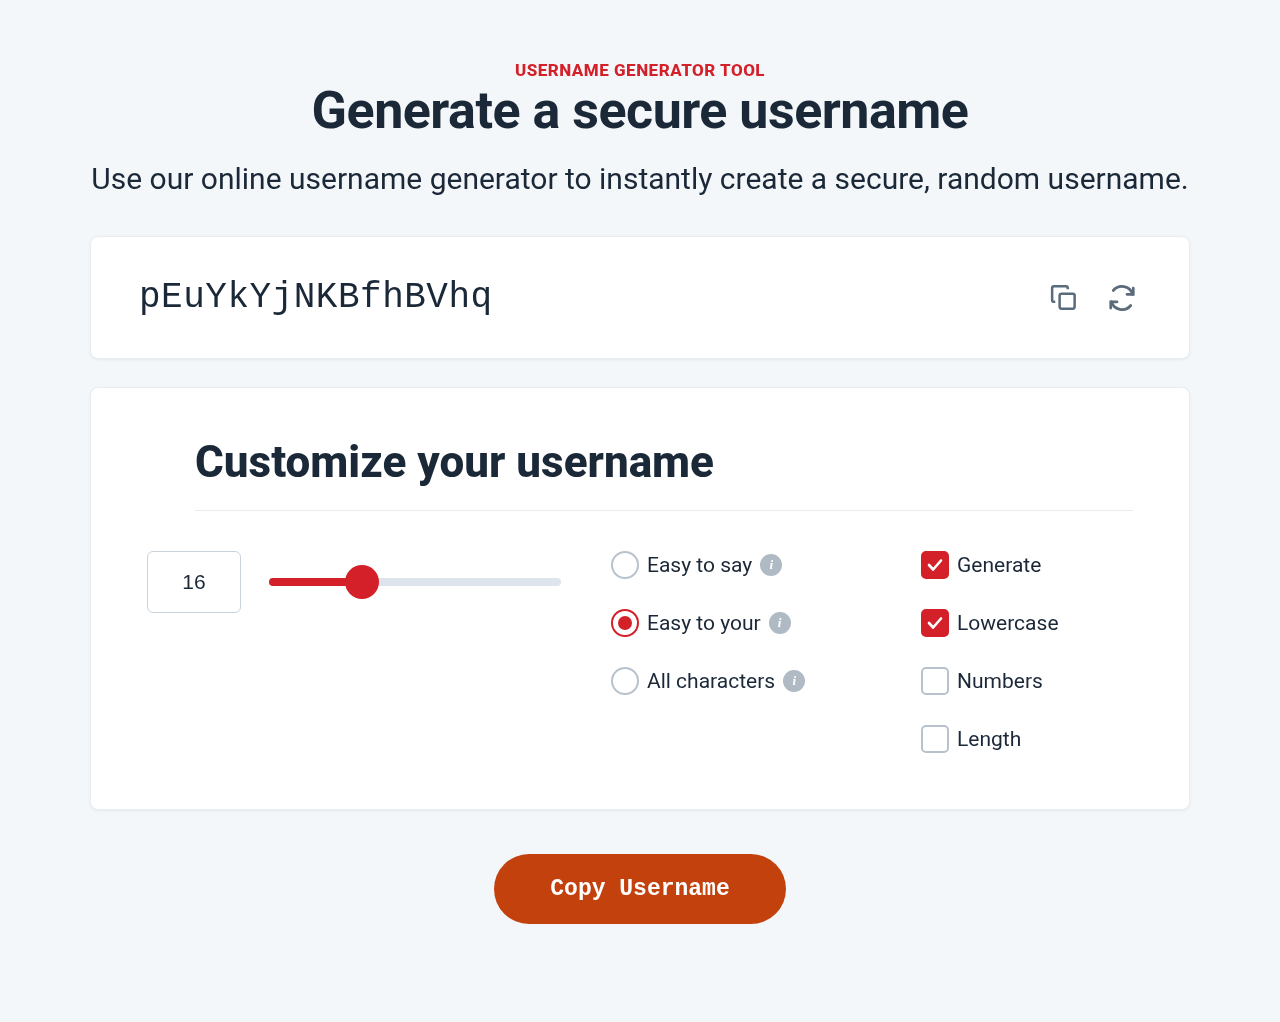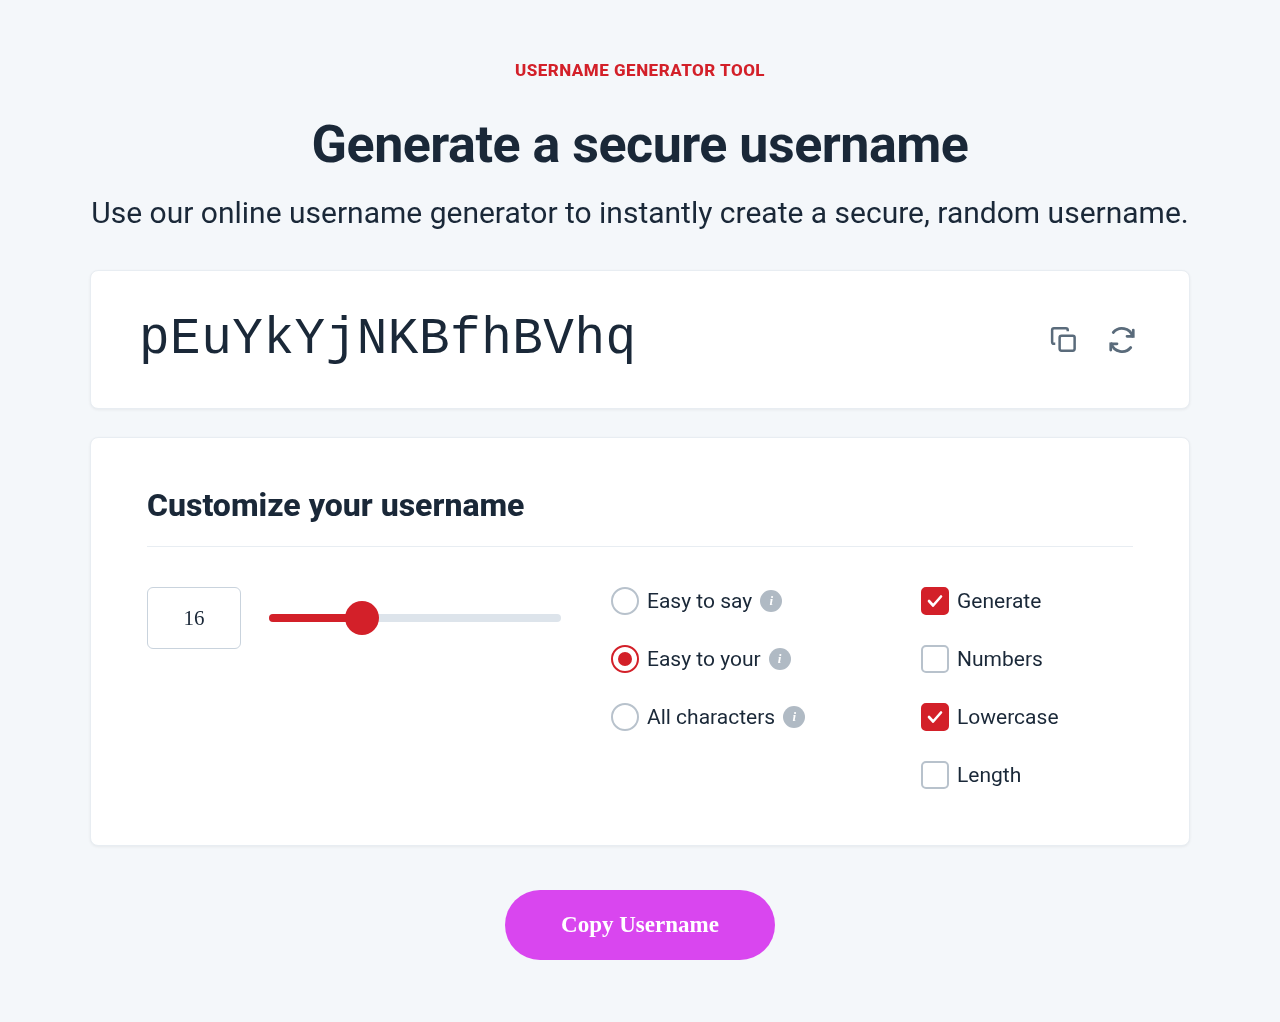--- a/index.html
+++ b/index.html
@@ -16,21 +16,21 @@
     }
     .header {
       text-align: center;
       margin-bottom: 40px;
     }
     .eyebrow {
       color: #d32029;
       font-size: 17px;
       font-weight: 800;
       letter-spacing: 0.5px;
-      margin-bottom: 34px;
+      margin-bottom: 0;
     }
     .title {
       color: #1a2838;
       font-size: 52px;
       font-weight: 700;
       margin-bottom: 20px;
       letter-spacing: -0.5px;
     }
     .subtitle {
       color: #1a2838;
@@ -46,21 +46,21 @@
     .output-card {
       padding: 40px 48px;
       display: flex;
       align-items: center;
       gap: 20px;
       margin-bottom: 28px;
     }
     .generated-value {
       flex: 1;
       font-family: 'Courier New', Courier, monospace;
-      font-size: 51px;
+      font-size: 36px;
       color: #1a2838;
       font-weight: 400;
       letter-spacing: 0.5px;
     }
     .icon-btn {
       background: none;
       border: none;
       cursor: pointer;
       color: #5a6b7b;
       padding: 4px;
@@ -70,25 +70,26 @@
     }
     .icon-btn svg {
       width: 30px;
       height: 30px;
     }
     .customize-card {
       padding: 48px 56px 56px;
     }
     .customize-title {
       color: #1a2838;
-      font-size: 32px;
+      font-size: 44px;
       font-weight: 800;
       padding-bottom: 22px;
       border-bottom: 1px solid #e8edf2;
       margin-bottom: 40px;
+      margin-left: 48px;
     }
     .controls {
       display: flex;
       gap: 50px;
     }
     .col-length {
       flex: 0 0 414px;
     }
     .col-radios {
       flex: 0 0 260px;
@@ -108,21 +109,21 @@
       gap: 28px;
     }
     .length-input {
       width: 94px;
       height: 62px;
       border: 1.5px solid #c9d3dd;
       border-radius: 6px;
       text-align: center;
       font-size: 21px;
       color: #1a2838;
-      font-family: Liberation Serif, serif;
+      font-family: Liberation Sans, sans-serif;
     }
     .slider-wrap {
       flex: 1;
       height: 24px;
       position: relative;
       display: flex;
       align-items: center;
     }
     .slider-track {
       position: absolute;
@@ -213,29 +214,29 @@
     }
     .checkbox.checked svg {
       width: 18px;
       height: 18px;
     }
     .cta-wrap {
       text-align: center;
       margin-top: 44px;
     }
     .cta-button {
-      background: #d946ef;
+      background: #c2410c;
       color: #fff;
       border: none;
       border-radius: 999px;
       padding: 22px 56px;
       font-size: 23px;
       font-weight: 700;
       cursor: pointer;
-      font-family: Liberation Serif, serif;
+      font-family: Liberation Mono, monospace;
     }
   </style>
 </head>
 <body>
 
 <div class="header">
   <div class="eyebrow">USERNAME GENERATOR TOOL</div>
   <h1 class="title">Generate a secure username</h1>
   <p class="subtitle">Use our online username generator to instantly create a secure, random username.</p>
 </div>
@@ -295,33 +296,33 @@
     <div class="col-checks">
       <div class="option-row">
         <span class="checkbox checked">
           <svg viewBox="0 0 24 24" fill="none" stroke="#fff" stroke-width="3.5" stroke-linecap="round" stroke-linejoin="round">
               <polyline points="4 12 9.5 18 20 6"></polyline>
             </svg>
         </span>
         <span>Generate</span>
       </div>
       <div class="option-row">
-        <span class="checkbox"></span>
-        <span>Numbers</span>
-      </div>
-      <div class="option-row">
         <span class="checkbox checked">
           <svg viewBox="0 0 24 24" fill="none" stroke="#fff" stroke-width="3.5" stroke-linecap="round" stroke-linejoin="round">
               <polyline points="4 12 9.5 18 20 6"></polyline>
             </svg>
         </span>
         <span>Lowercase</span>
       </div>
       <div class="option-row">
         <span class="checkbox"></span>
+        <span>Numbers</span>
+      </div>
+      <div class="option-row">
+        <span class="checkbox"></span>
         <span>Length</span>
       </div>
     </div>
 
   </div>
 </div>
 
 <div class="cta-wrap">
   <button class="cta-button">Copy Username</button>
 </div>

